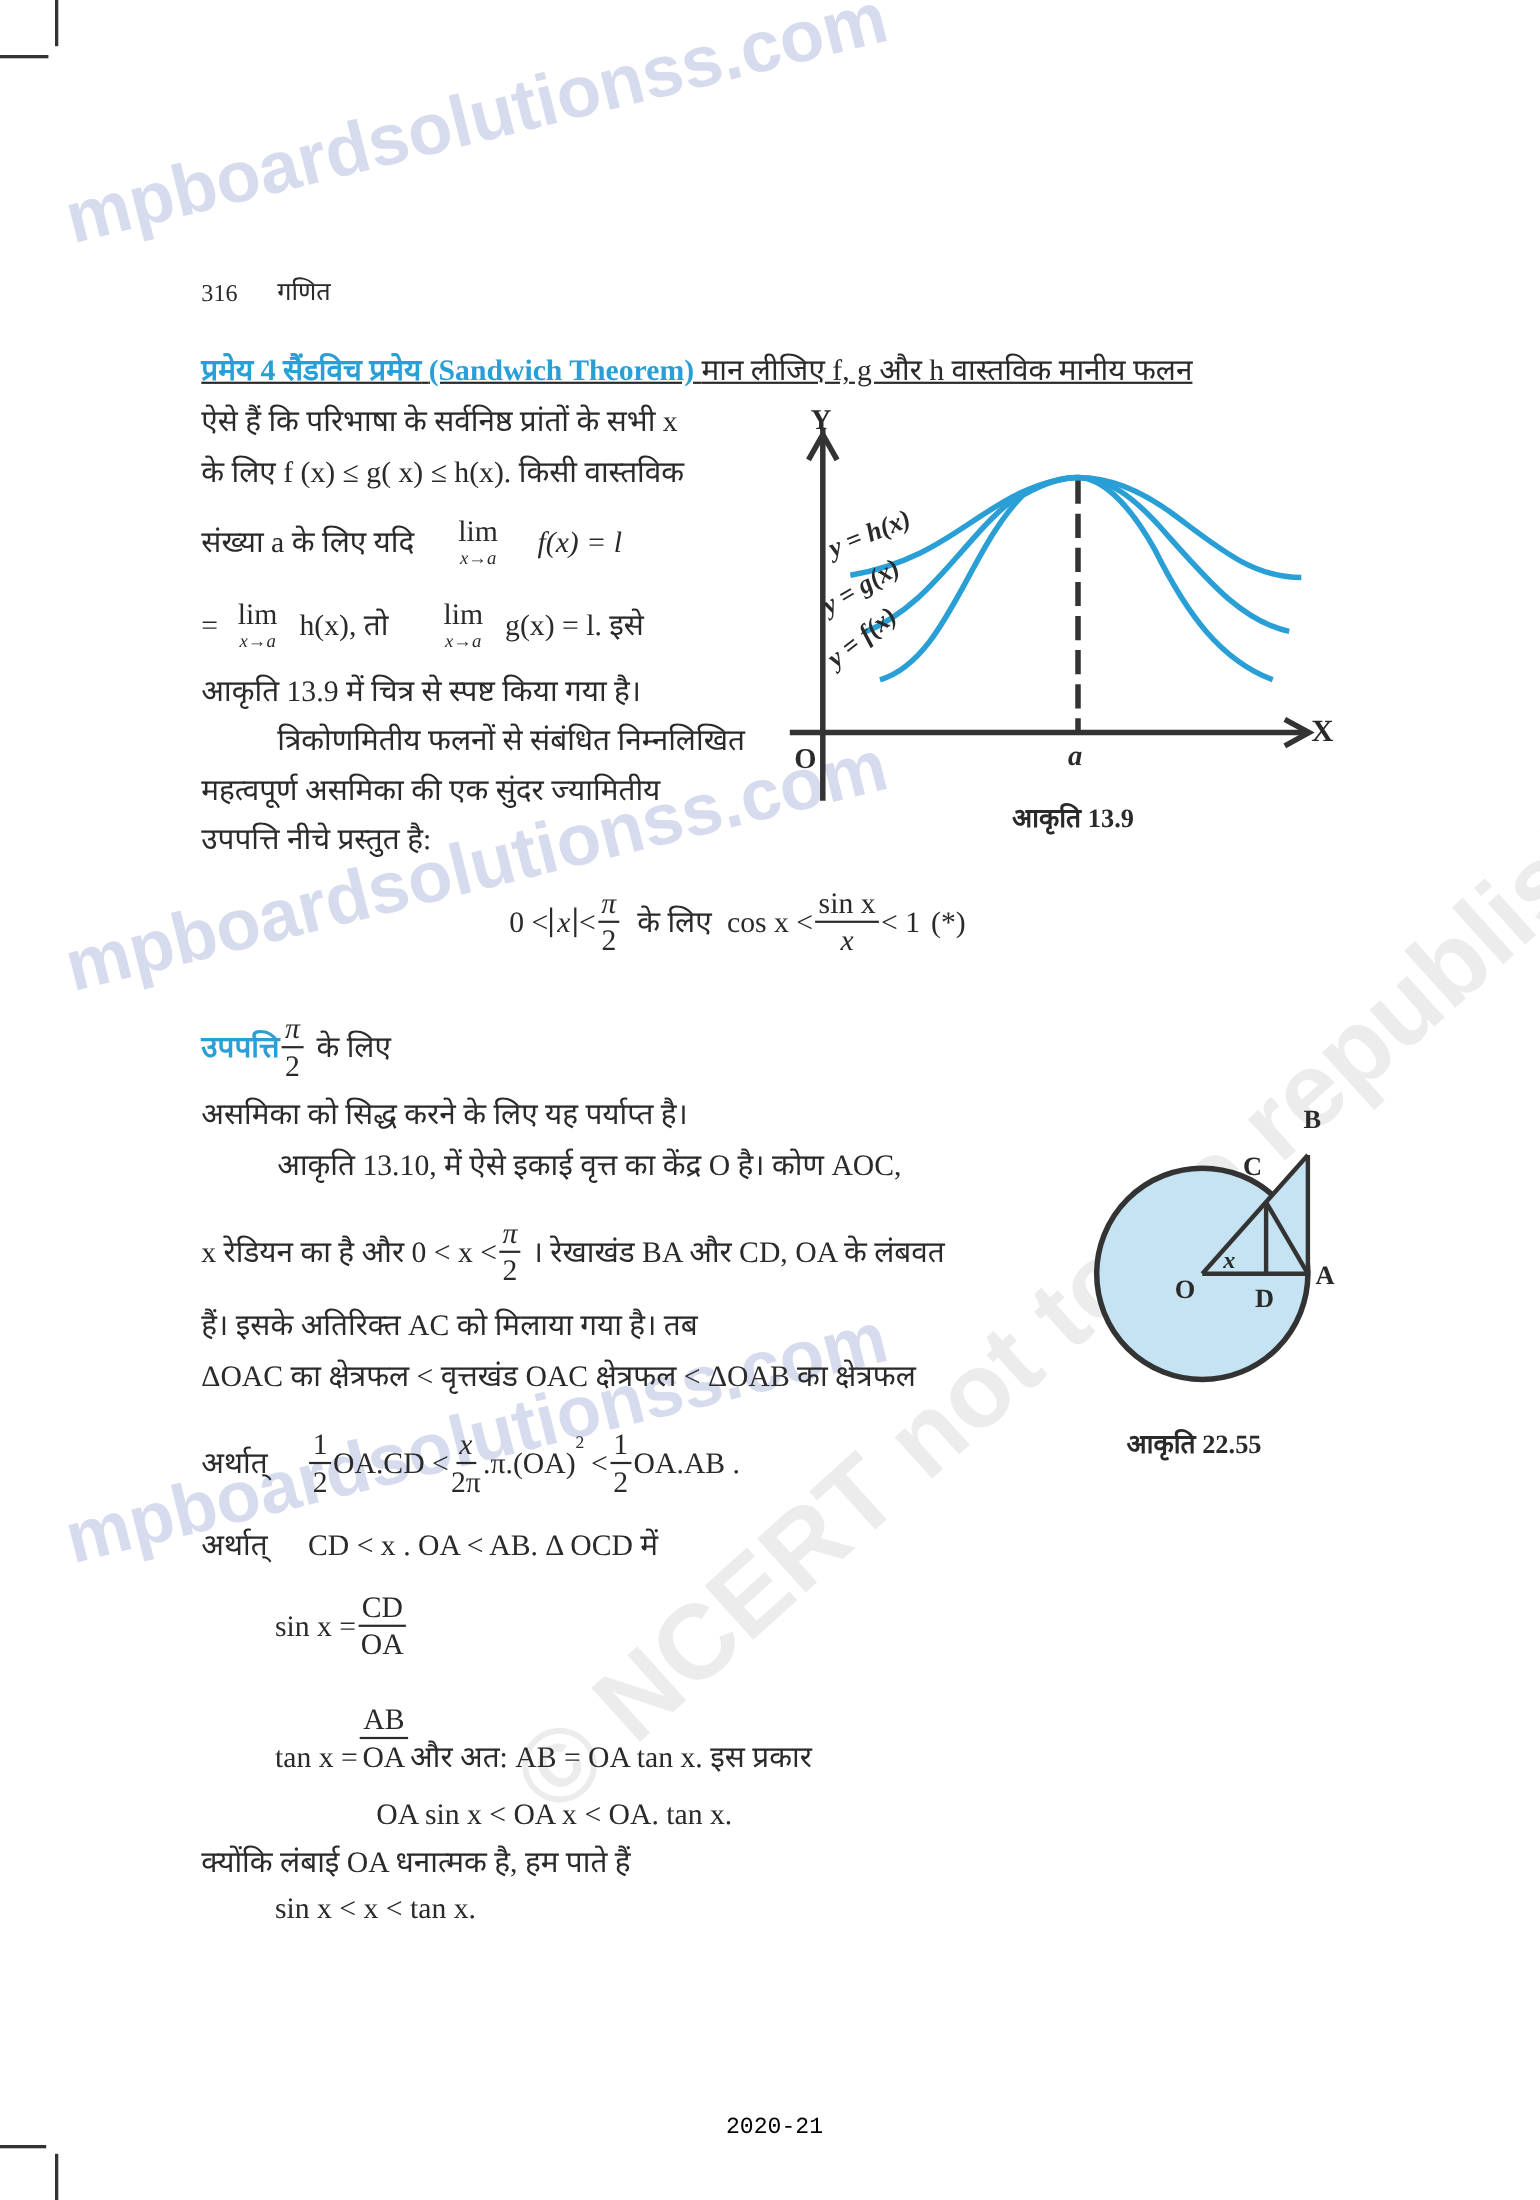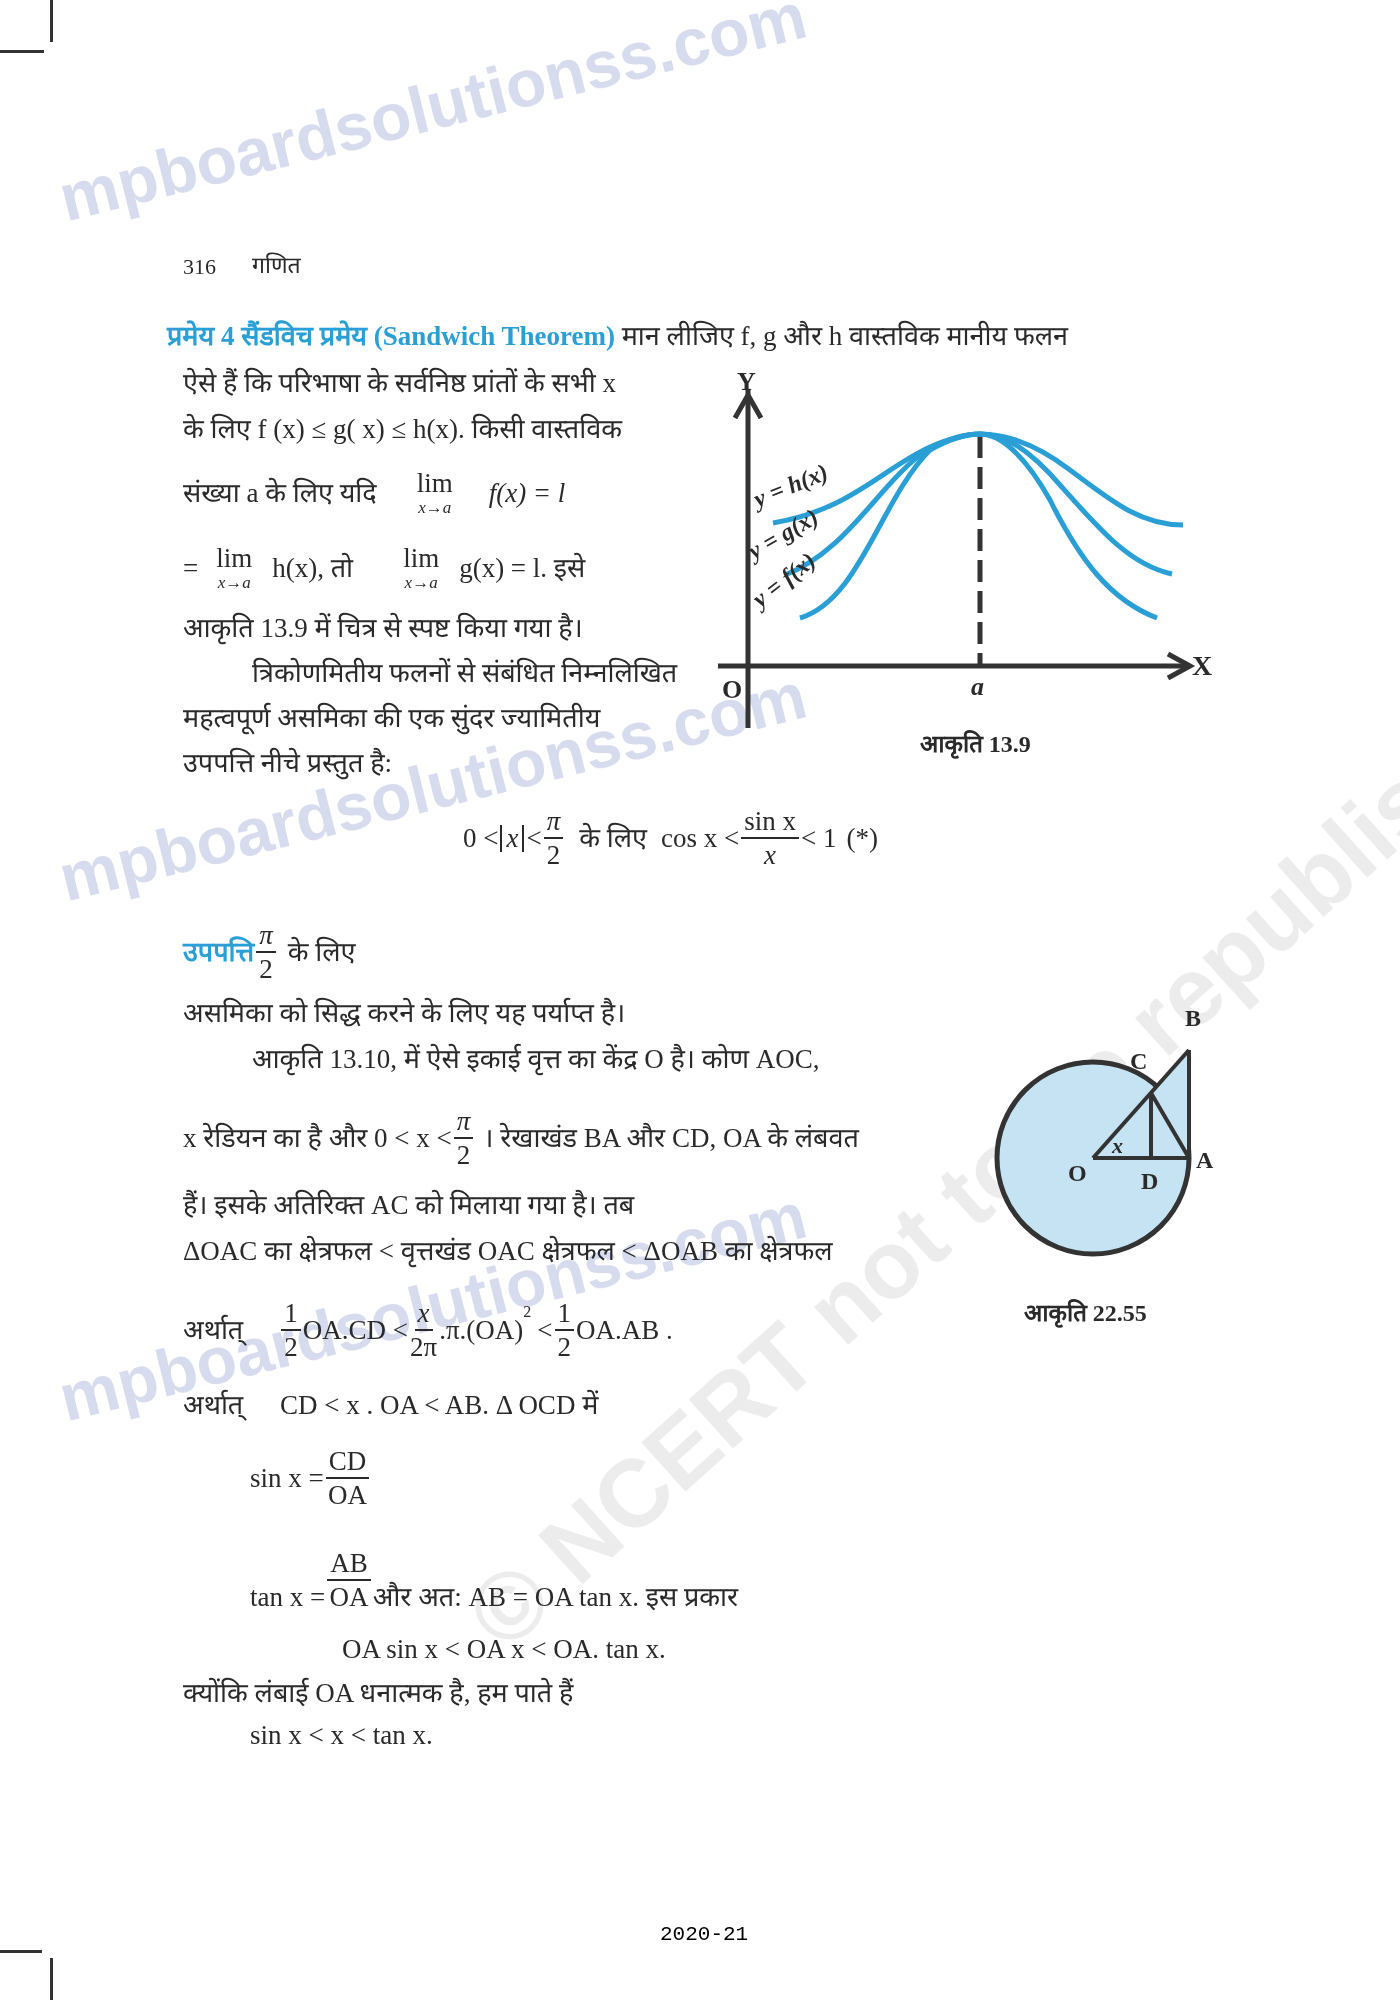--- a/index.html
+++ b/index.html
@@ -33,21 +33,21 @@
 <div class="crop" style="left:50px;top:1958px;width:3px;height:42px;"></div>
 
 <div class="watermark" style="left:70px;top:160px;font-size:66px;transform:rotate(-14deg);">mpboardsolutionss.com</div>
 <div class="watermark" style="left:70px;top:840px;font-size:66px;transform:rotate(-14deg);">mpboardsolutionss.com</div>
 <div class="watermark" style="left:70px;top:1360px;font-size:66px;transform:rotate(-14deg);">mpboardsolutionss.com</div>
 <div class="watermark2" style="left:520px;top:1560px;font-size:96px;transform:rotate(-42deg);">© NCERT not to be republished</div>
 
 <div class="abs txt" style="left:183px;top:256px;font-size:22px;">316</div>
 <div class="abs txt" style="left:252px;top:254px;font-size:23px;">गणित</div>
 
-<div class="abs txt" style="left:167px;top:323px;">
+<div class="abs txt" style="left:183px;top:323px;text-decoration:underline;">
   <span class="blue">प्रमेय 4 सैंडविच  प्रमेय</span>
   <span class="blue">(Sandwich Theorem)</span>
   <span>मान लीजिए  f, g और h वास्तविक मानीय फलन</span>
 </div>
 
 <div class="abs txt" style="left:183px;top:370px;">ऐसे हैं कि परिभाषा के सर्वनिष्ठ प्रांतों के सभी x</div>
 <div class="abs txt" style="left:183px;top:416px;">के लिए f (x) ≤ g( x) ≤ h(x). किसी वास्तविक</div>
 
 <div class="abs txt" style="left:183px;top:470px;display:flex;align-items:center;">
   <span>संख्या  a के  लिए  यदि</span>

